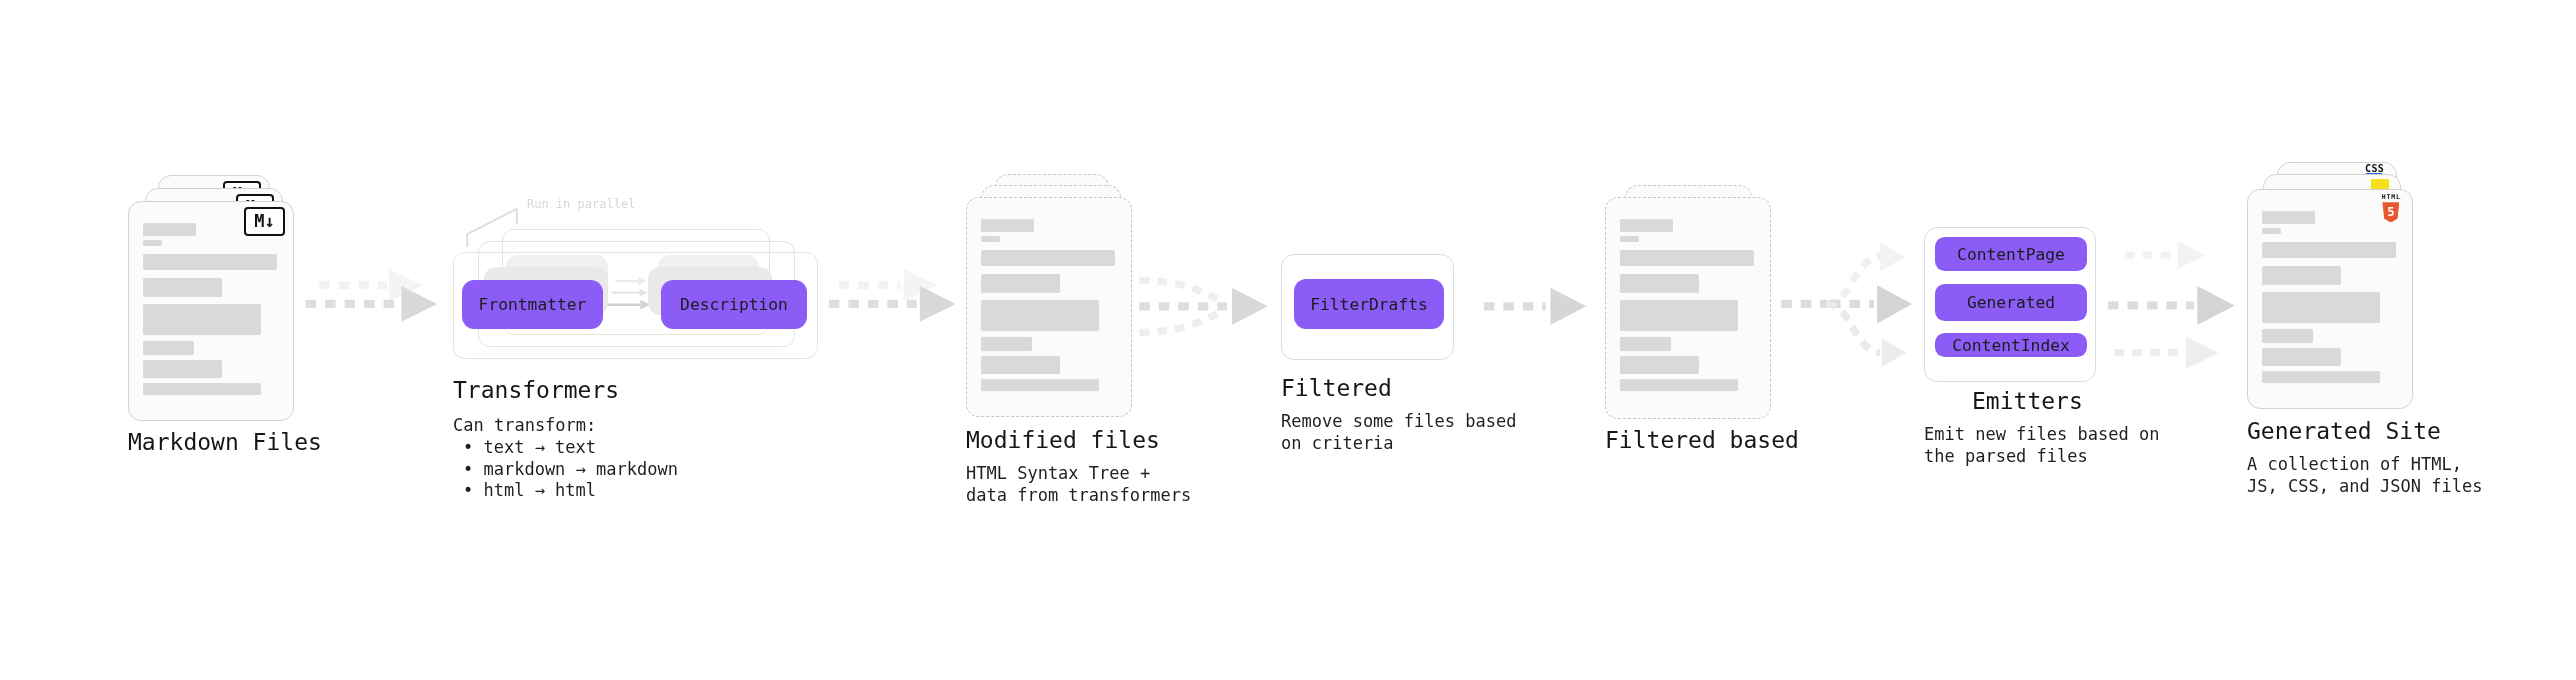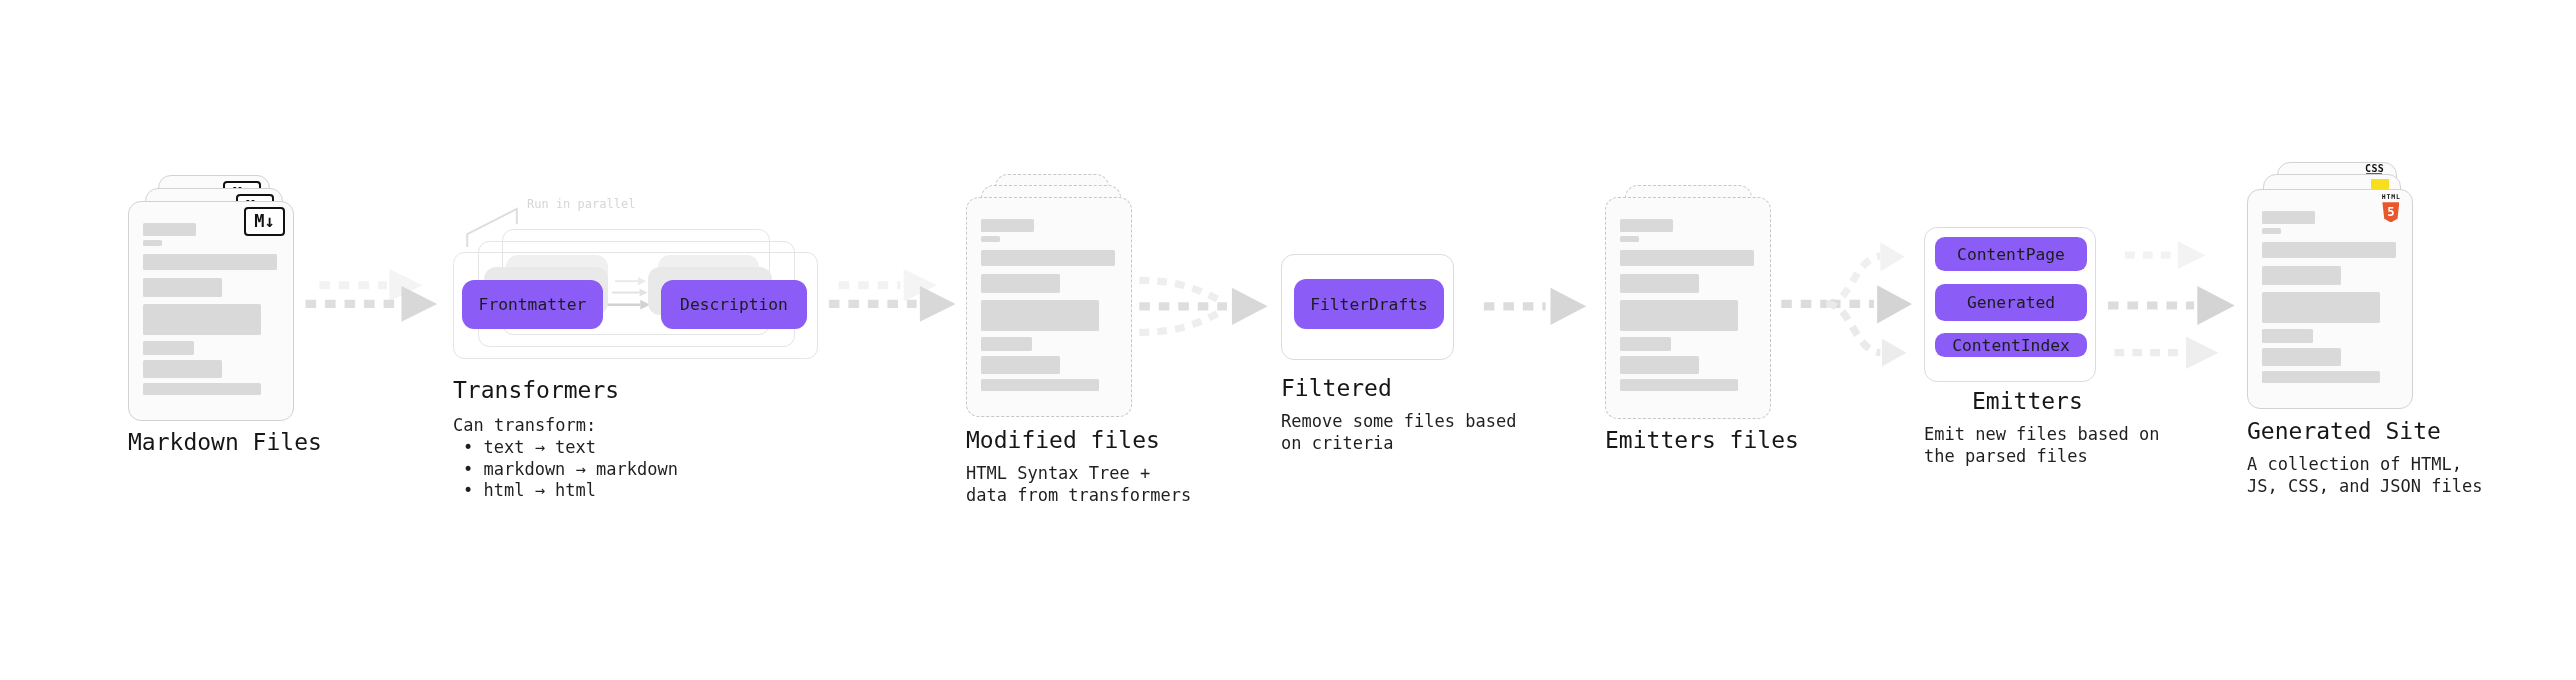--- a/index.html
+++ b/index.html
@@ -175,21 +175,21 @@
     <div class="file-card dashed" style="left:1605px;top:197px;width:166px;height:222px;z-index:2;">
       <div class="bar b1"></div>
       <div class="bar b2"></div>
       <div class="bar b3"></div>
       <div class="bar b4"></div>
       <div class="bar b5"></div>
       <div class="bar b6"></div>
       <div class="bar b7"></div>
       <div class="bar b8"></div>
     </div>
-    <div class="group-title" style="left:1605px;top:427px;">Emitters files</div>
+    <div class="group-title" style="left:1605px;top:427px;">Filtered based</div>
   </div>
 
   <div>
     <div class="box" style="left:1924px;top:227px;width:172px;height:155px;"></div>
     <div class="pill" style="left:1935px;top:237px;width:152px;height:34px;border-radius:9.8px;">ContentPage</div>
     <div class="pill" style="left:1935px;top:284px;width:152px;height:37px;border-radius:9.8px;">Generated</div>
     <div class="pill" style="left:1935px;top:333px;width:152px;height:24px;border-radius:9.8px;">ContentIndex</div>
     <div class="group-title" style="left:1924px;top:388px;margin-left:48px;">Emitters</div>
     <div class="group-sub" style="left:1924px;top:423px;">Emit new files based on
 the parsed files</div>

